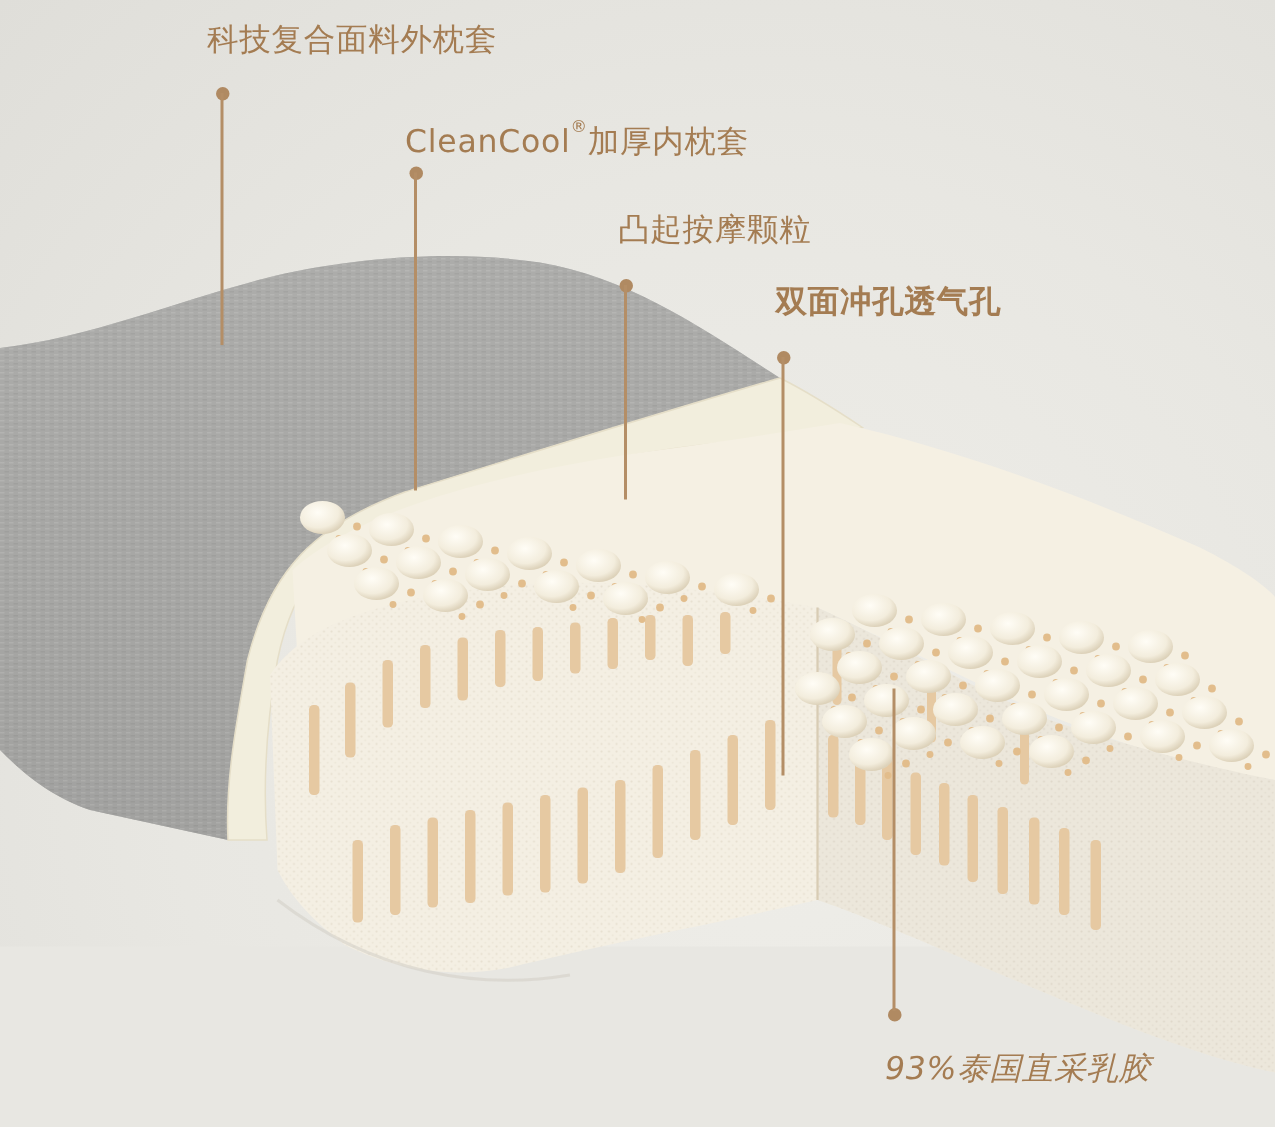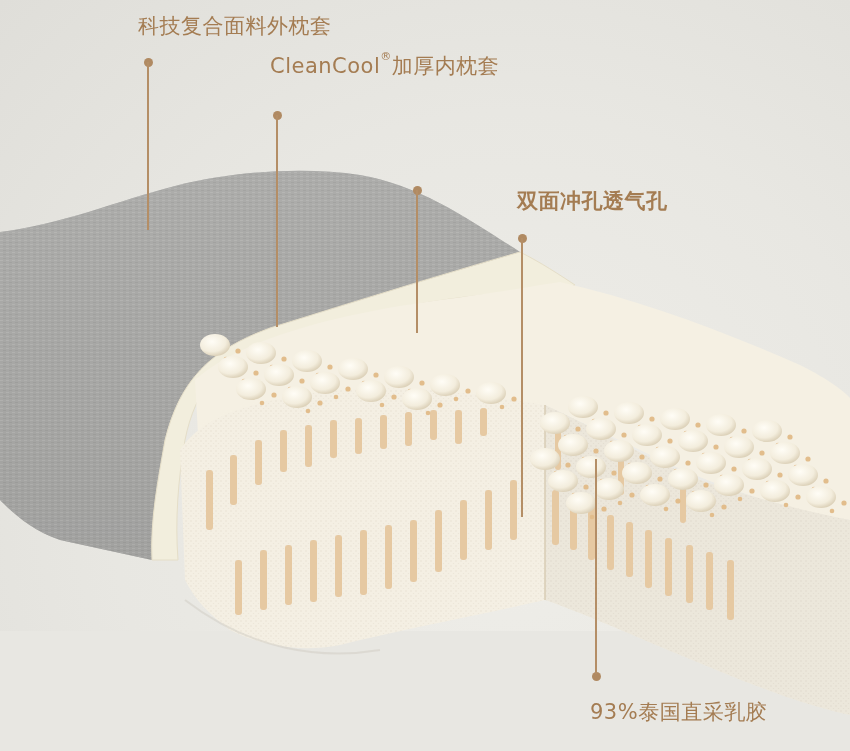--- a/index.html
+++ b/index.html
@@ -244,27 +244,28 @@
         <ellipse cx="581" cy="503" rx="15" ry="11" fill="url(#bump)"></ellipse>
       </g>
 
     <path d="M185,600 C250,650 320,660 380,650" stroke="#d4d1c8" stroke-width="2" fill="none" opacity="0.6"></path>
   </svg>
 
   <div class="label" style="left:138px;top:12px;">科技复合面料外枕套</div>
   <div class="dot" style="left:144px;top:58px;"></div>
   <div class="vline" style="left:147px;top:62px;height:168px;"></div>
 
-  <div class="label" style="left:270px;top:52px;"><span>CleanCool</span><sup>®</sup><span>加厚内枕套</span></div>
+  <div class="label" style="left:270px;top:80px;"><span>CleanCool</span><sup>®</sup><span>加厚内枕套</span></div>
   <div class="dot" style="left:273px;top:111px;"></div>
   <div class="vline" style="left:276px;top:115px;height:212px;"></div>
 
+  <div class="label" style="left:412px;top:139px;">凸起按摩颗粒</div>
   <div class="dot" style="left:413px;top:186px;"></div>
   <div class="vline" style="left:416px;top:190px;height:143px;"></div>
 
   <div class="label" style="left:517px;top:187px;font-weight:bold;">双面冲孔透气孔</div>
   <div class="dot" style="left:518px;top:234px;"></div>
   <div class="vline" style="left:521px;top:238px;height:279px;"></div>
 
-  <div class="label" style="left:590px;top:698px;">93%泰国直采乳胶</div>
+  <div class="label" style="left:590px;top:698px;font-style:italic;">93%泰国直采乳胶</div>
   <div class="dot" style="left:592px;top:672px;"></div>
   <div class="vline" style="left:595px;top:459px;height:215px;"></div>
 </div>
 
 </body></html>

